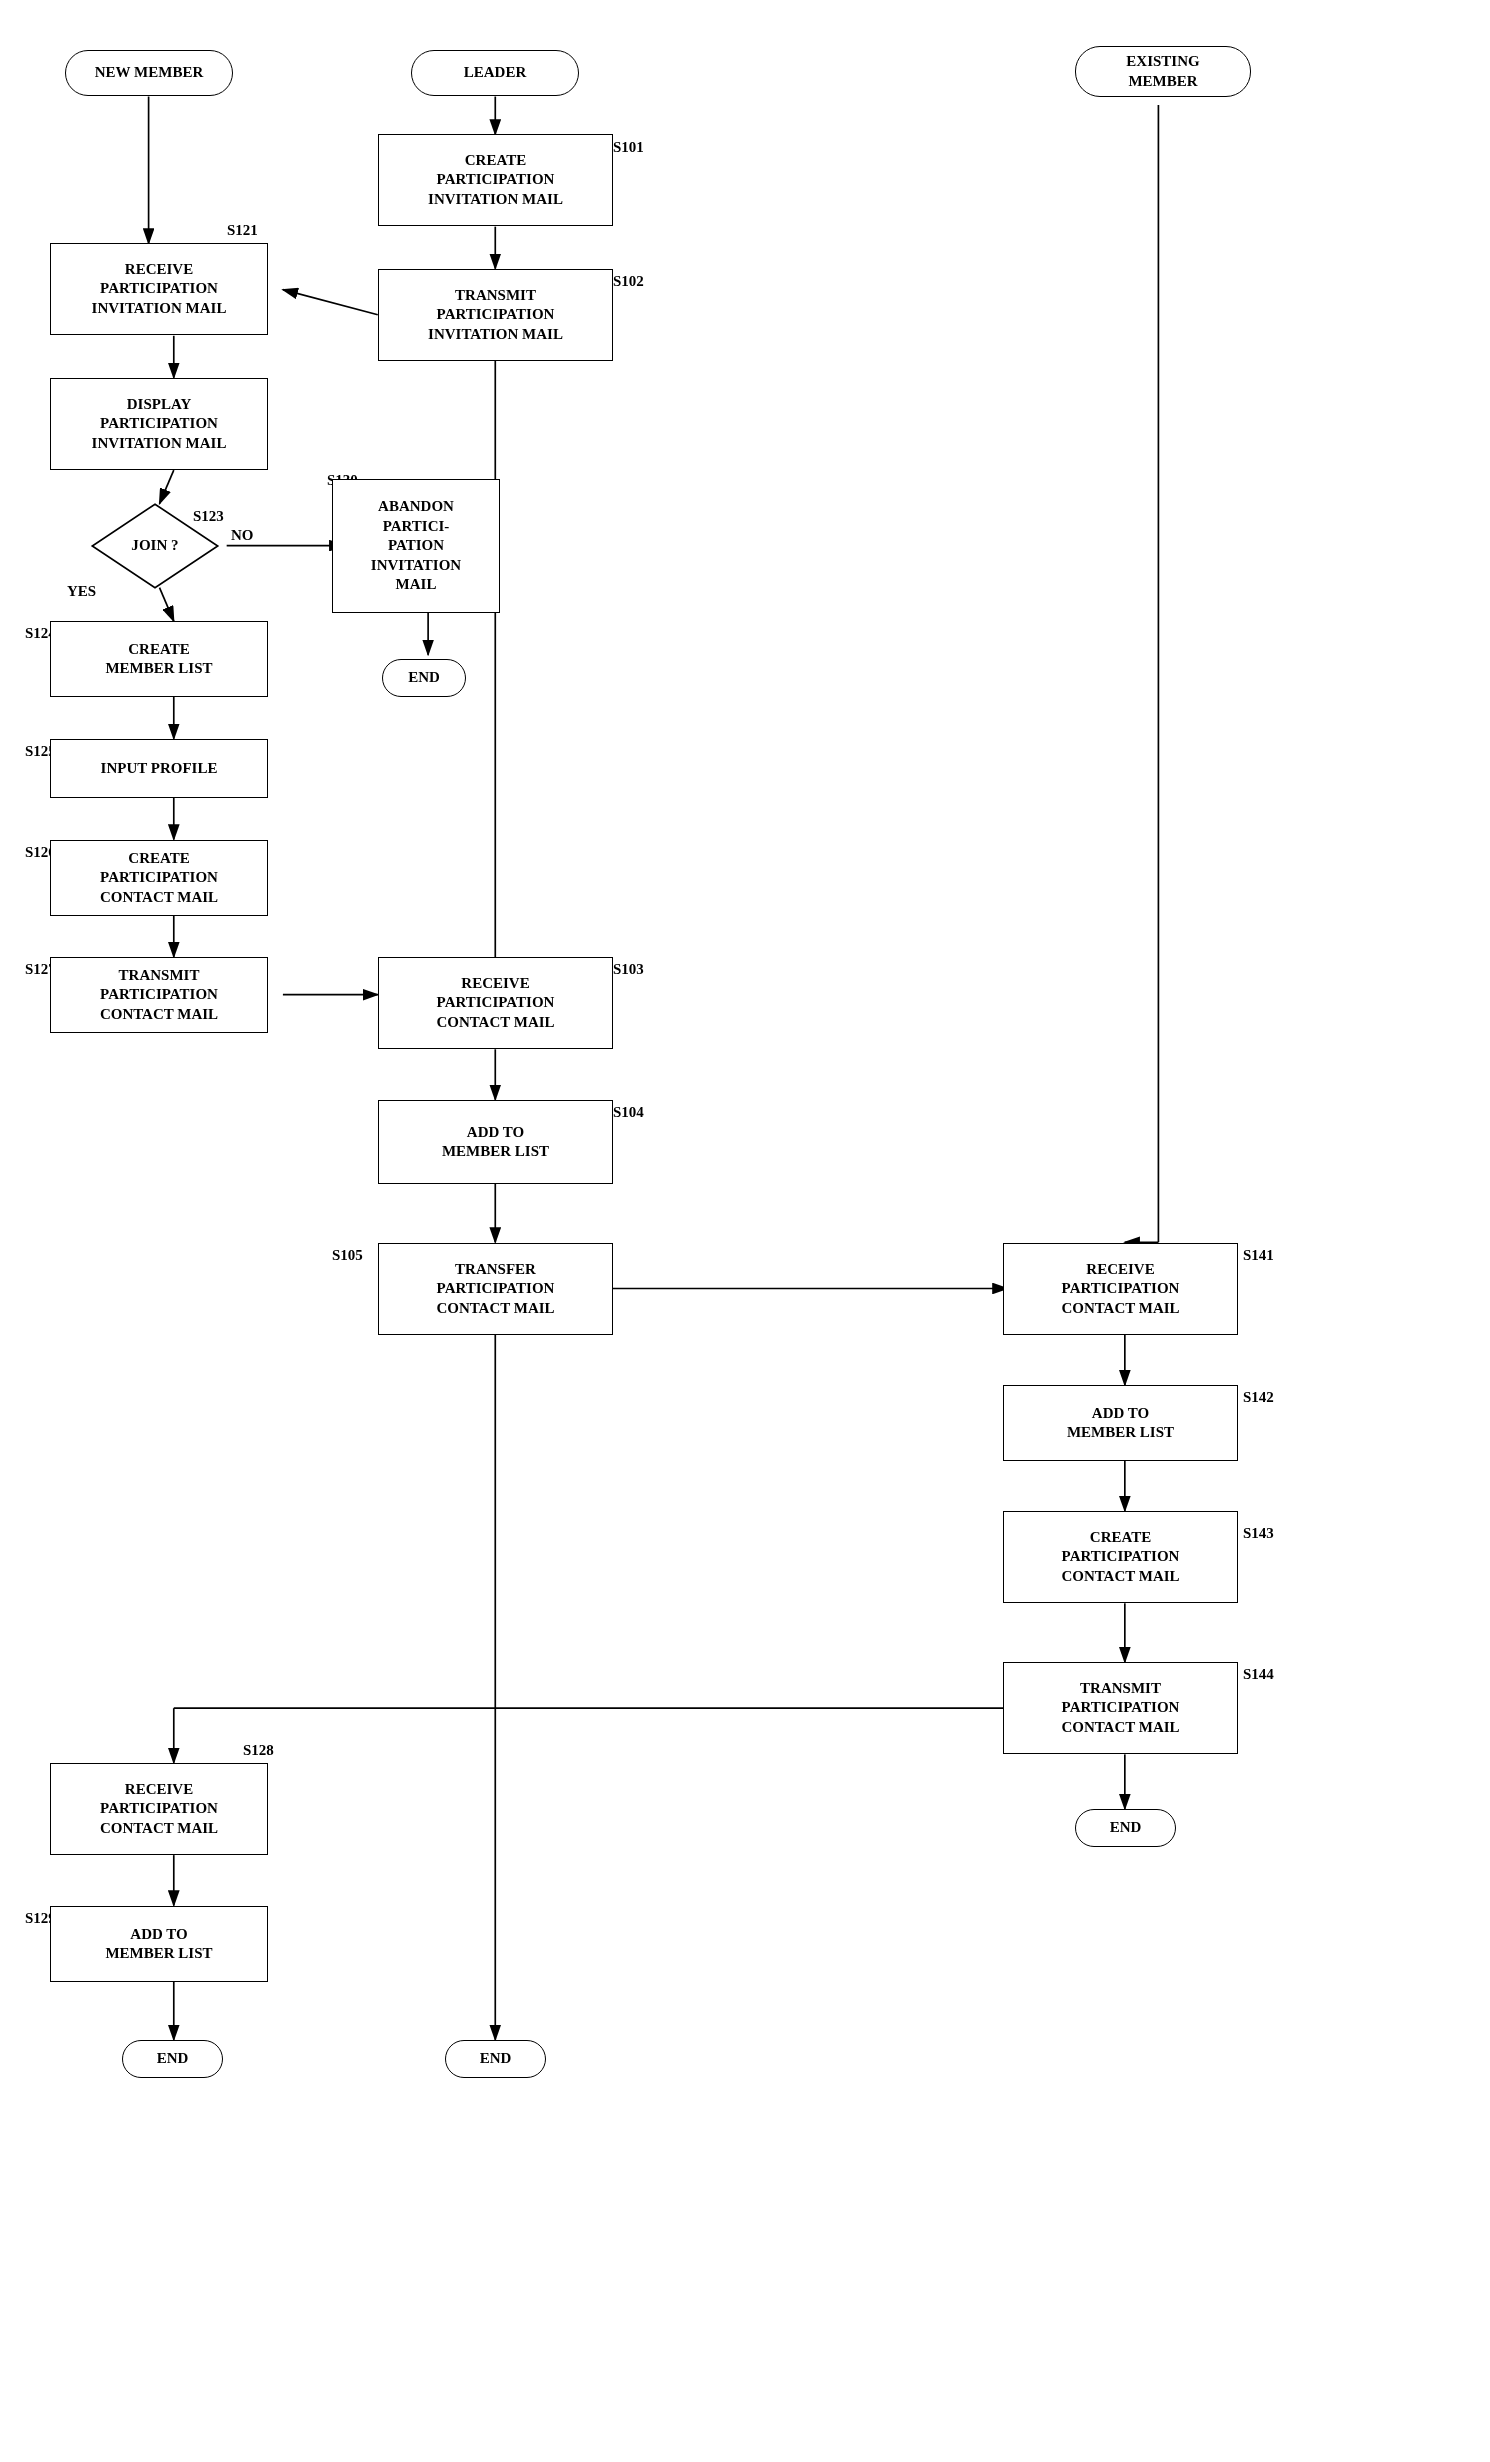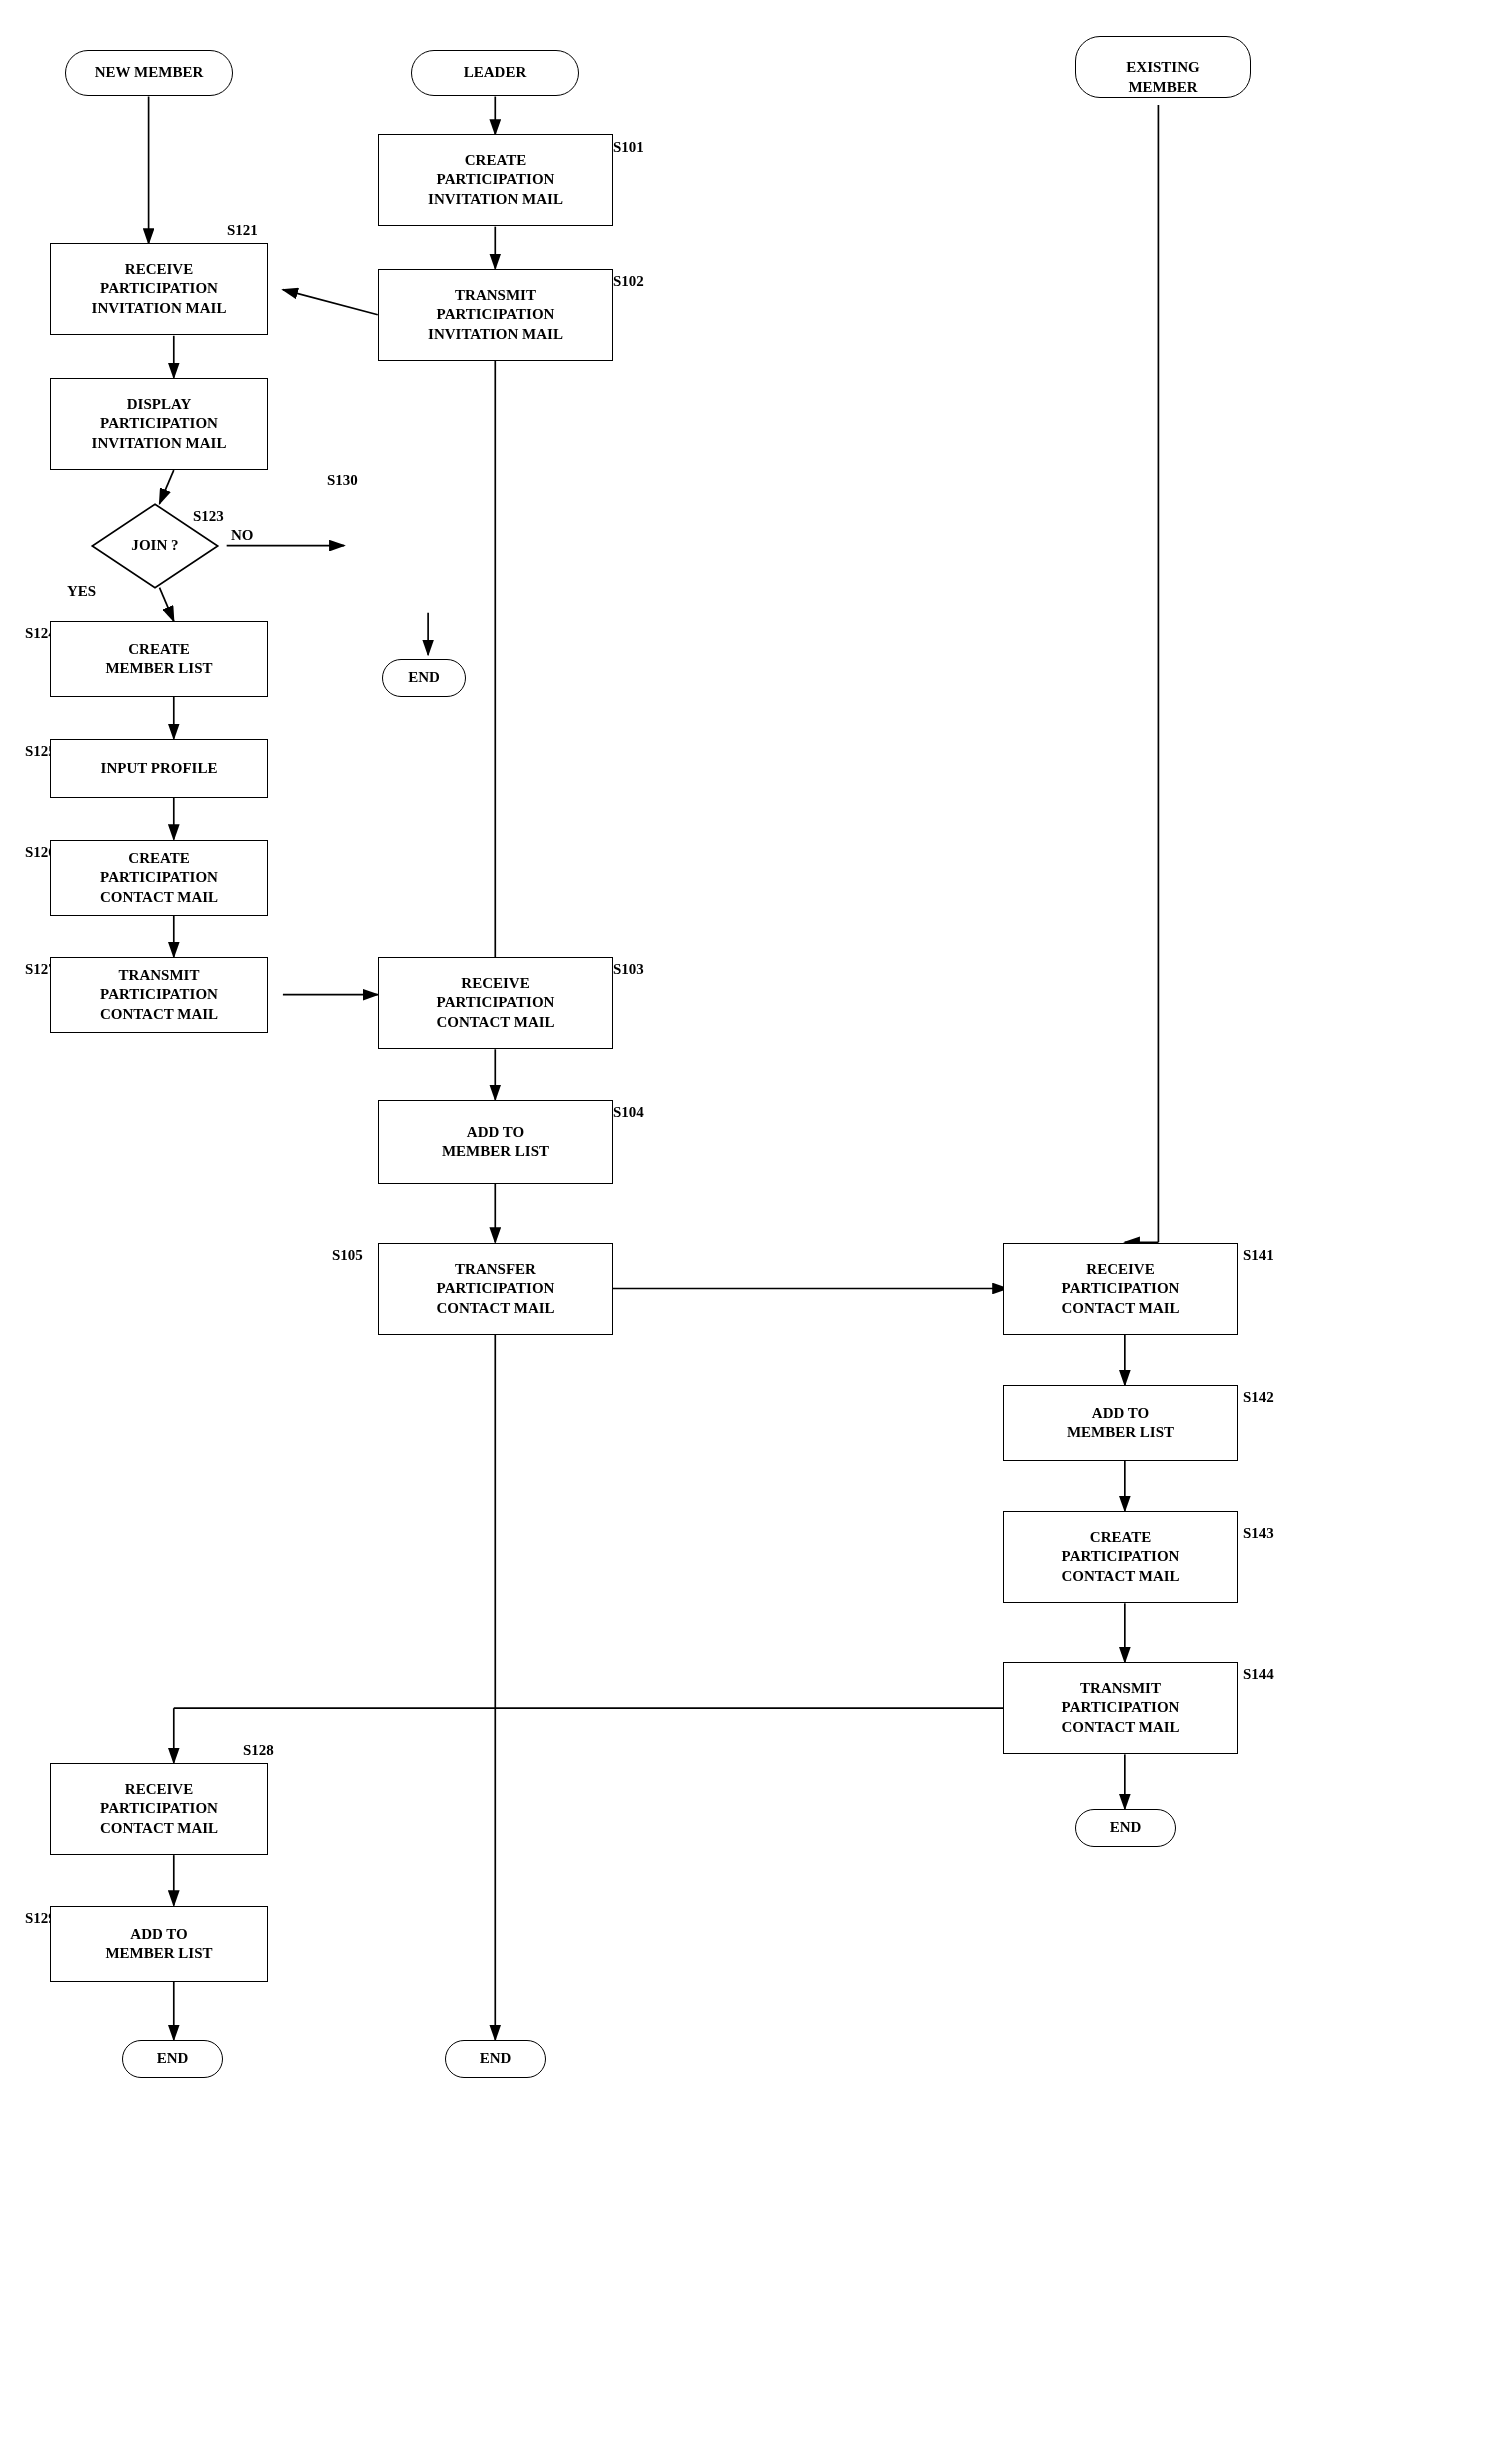--- a/index.html
+++ b/index.html
@@ -117,21 +117,21 @@
   </svg>
 
   <div class="box rounded" style="left:65px; top:50px; width:168px; height:46px;">
     <span>NEW MEMBER</span>
   </div>
 
   <div class="box rounded" style="left:411px; top:50px; width:168px; height:46px;">
     <span>LEADER</span>
   </div>
 
-  <div class="box rounded" style="left:1075px; top:36px; width:176px; height:62px;align-items:flex-end;">
+  <div class="box rounded" style="left:1075px; top:46px; width:176px; height:51px;">
     <span>EXISTING<br>MEMBER</span>
   </div>
 
   <div class="label" style="left:613px; top:139px;">
     <span>S101</span>
   </div>
 
   <div class="box" style="left:378px; top:134px; width:235px; height:92px;">
     <span>CREATE<br>PARTICIPATION<br>INVITATION MAIL</span>
   </div>
@@ -176,20 +176,23 @@
   </div>
 
   <div class="label" style="left:231px; top:527px;">
     <span>NO</span>
   </div>
 
   <div class="label" style="left:327px; top:466px;margin-top:6px;">
     <span>S130</span>
   </div>
 
+  <div class="box" style="left:332px; top:479px; width:168px; height:134px;">
+    <span>ABANDON<br>PARTICI-<br>PATION<br>INVITATION<br>MAIL</span>
+  </div>
 
   <div class="box rounded" style="left:382px; top:659px; width:84px; height:38px;">
     <span>END</span>
   </div>
 
   <div class="label" style="left:25px; top:625px;">
     <span>S124</span>
   </div>
 
   <div class="box" style="left:50px; top:621px; width:218px; height:76px;">

